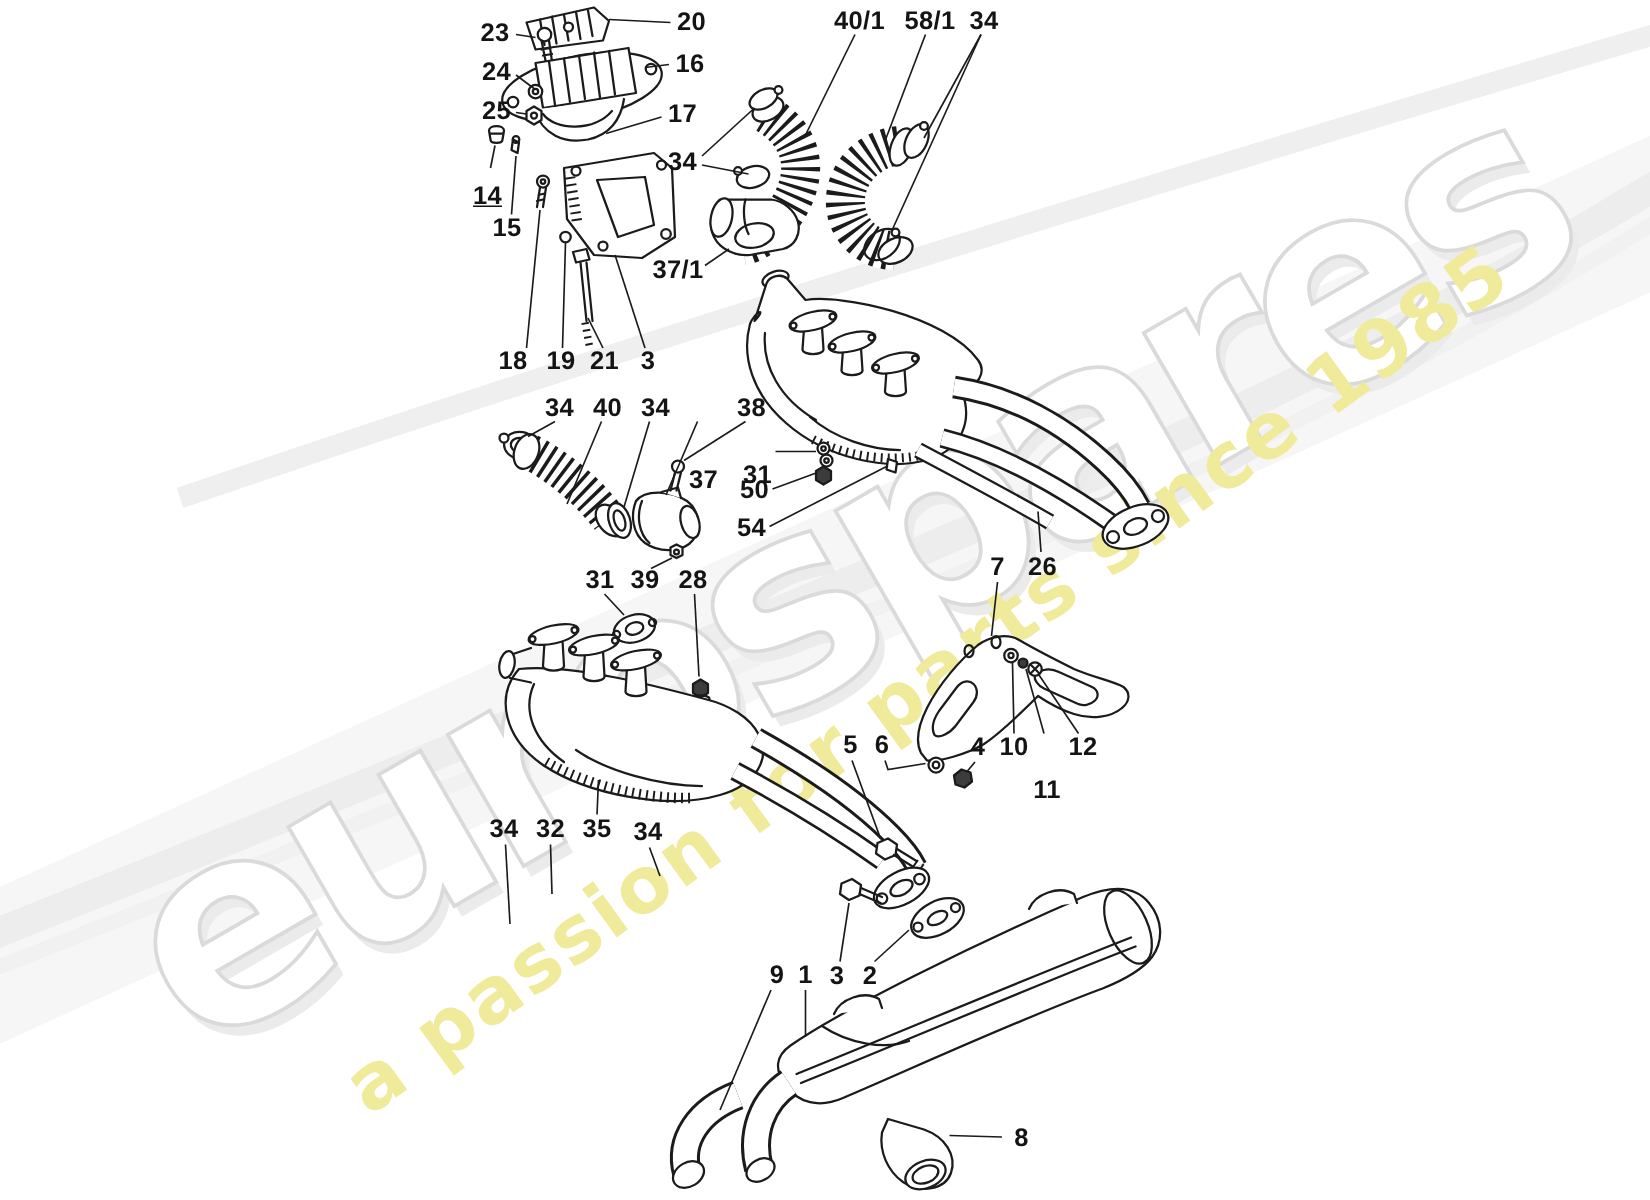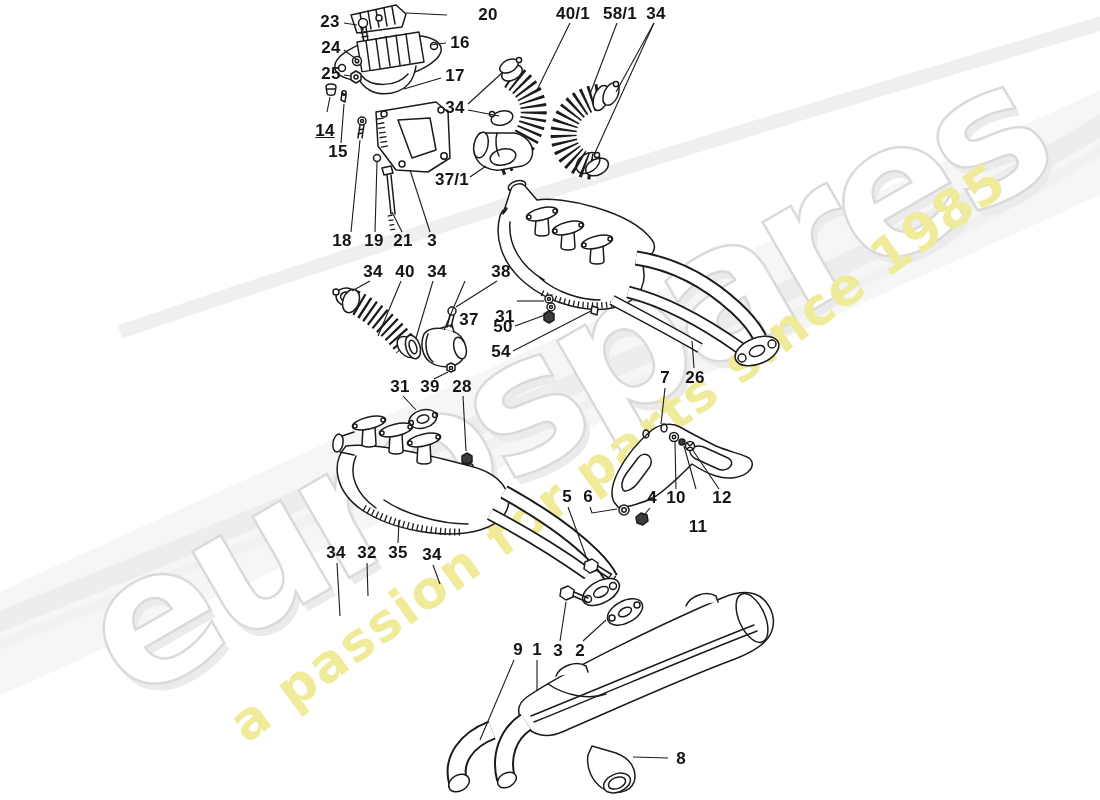--- a/index.html
+++ b/index.html
@@ -355,21 +355,21 @@
       <polyline points="433,565 440,584"></polyline>
       <polyline points="514,660 480,740"></polyline>
       <polyline points="537,660 537,691"></polyline>
       <polyline points="560,641 566,602"></polyline>
       <polyline points="583,641 606,620"></polyline>
       <polyline points="668,758 633,757"></polyline>
     </svg>
 
   <div class="layer" id="callouts">
       <div class="callout" style="left: 330px; top: 22px;">23</div>
-      <div class="callout" style="left: 488px; top: 15px; text-align: right;">20</div>
+      <div class="callout" style="left: 461px; top: 15px; text-align: right;">20</div>
       <div class="callout" style="left: 331px; top: 48px;">24</div>
       <div class="callout" style="left: 460px; top: 43px;">16</div>
       <div class="callout" style="left: 331px; top: 74px;">25</div>
       <div class="callout" style="left: 455px; top: 76px;">17</div>
       <div class="callout" style="left: 325px; top: 131px; text-decoration: underline;">14</div>
       <div class="callout" style="left: 338px; top: 152px;">15</div>
       <div class="callout" style="left: 455px; top: 108px;">34</div>
       <div class="callout" style="left: 452px; top: 180px;">37/1</div>
       <div class="callout" style="left: 342px; top: 241px; text-align: right;">18</div>
       <div class="callout" style="left: 374px; top: 241px;">19</div>

